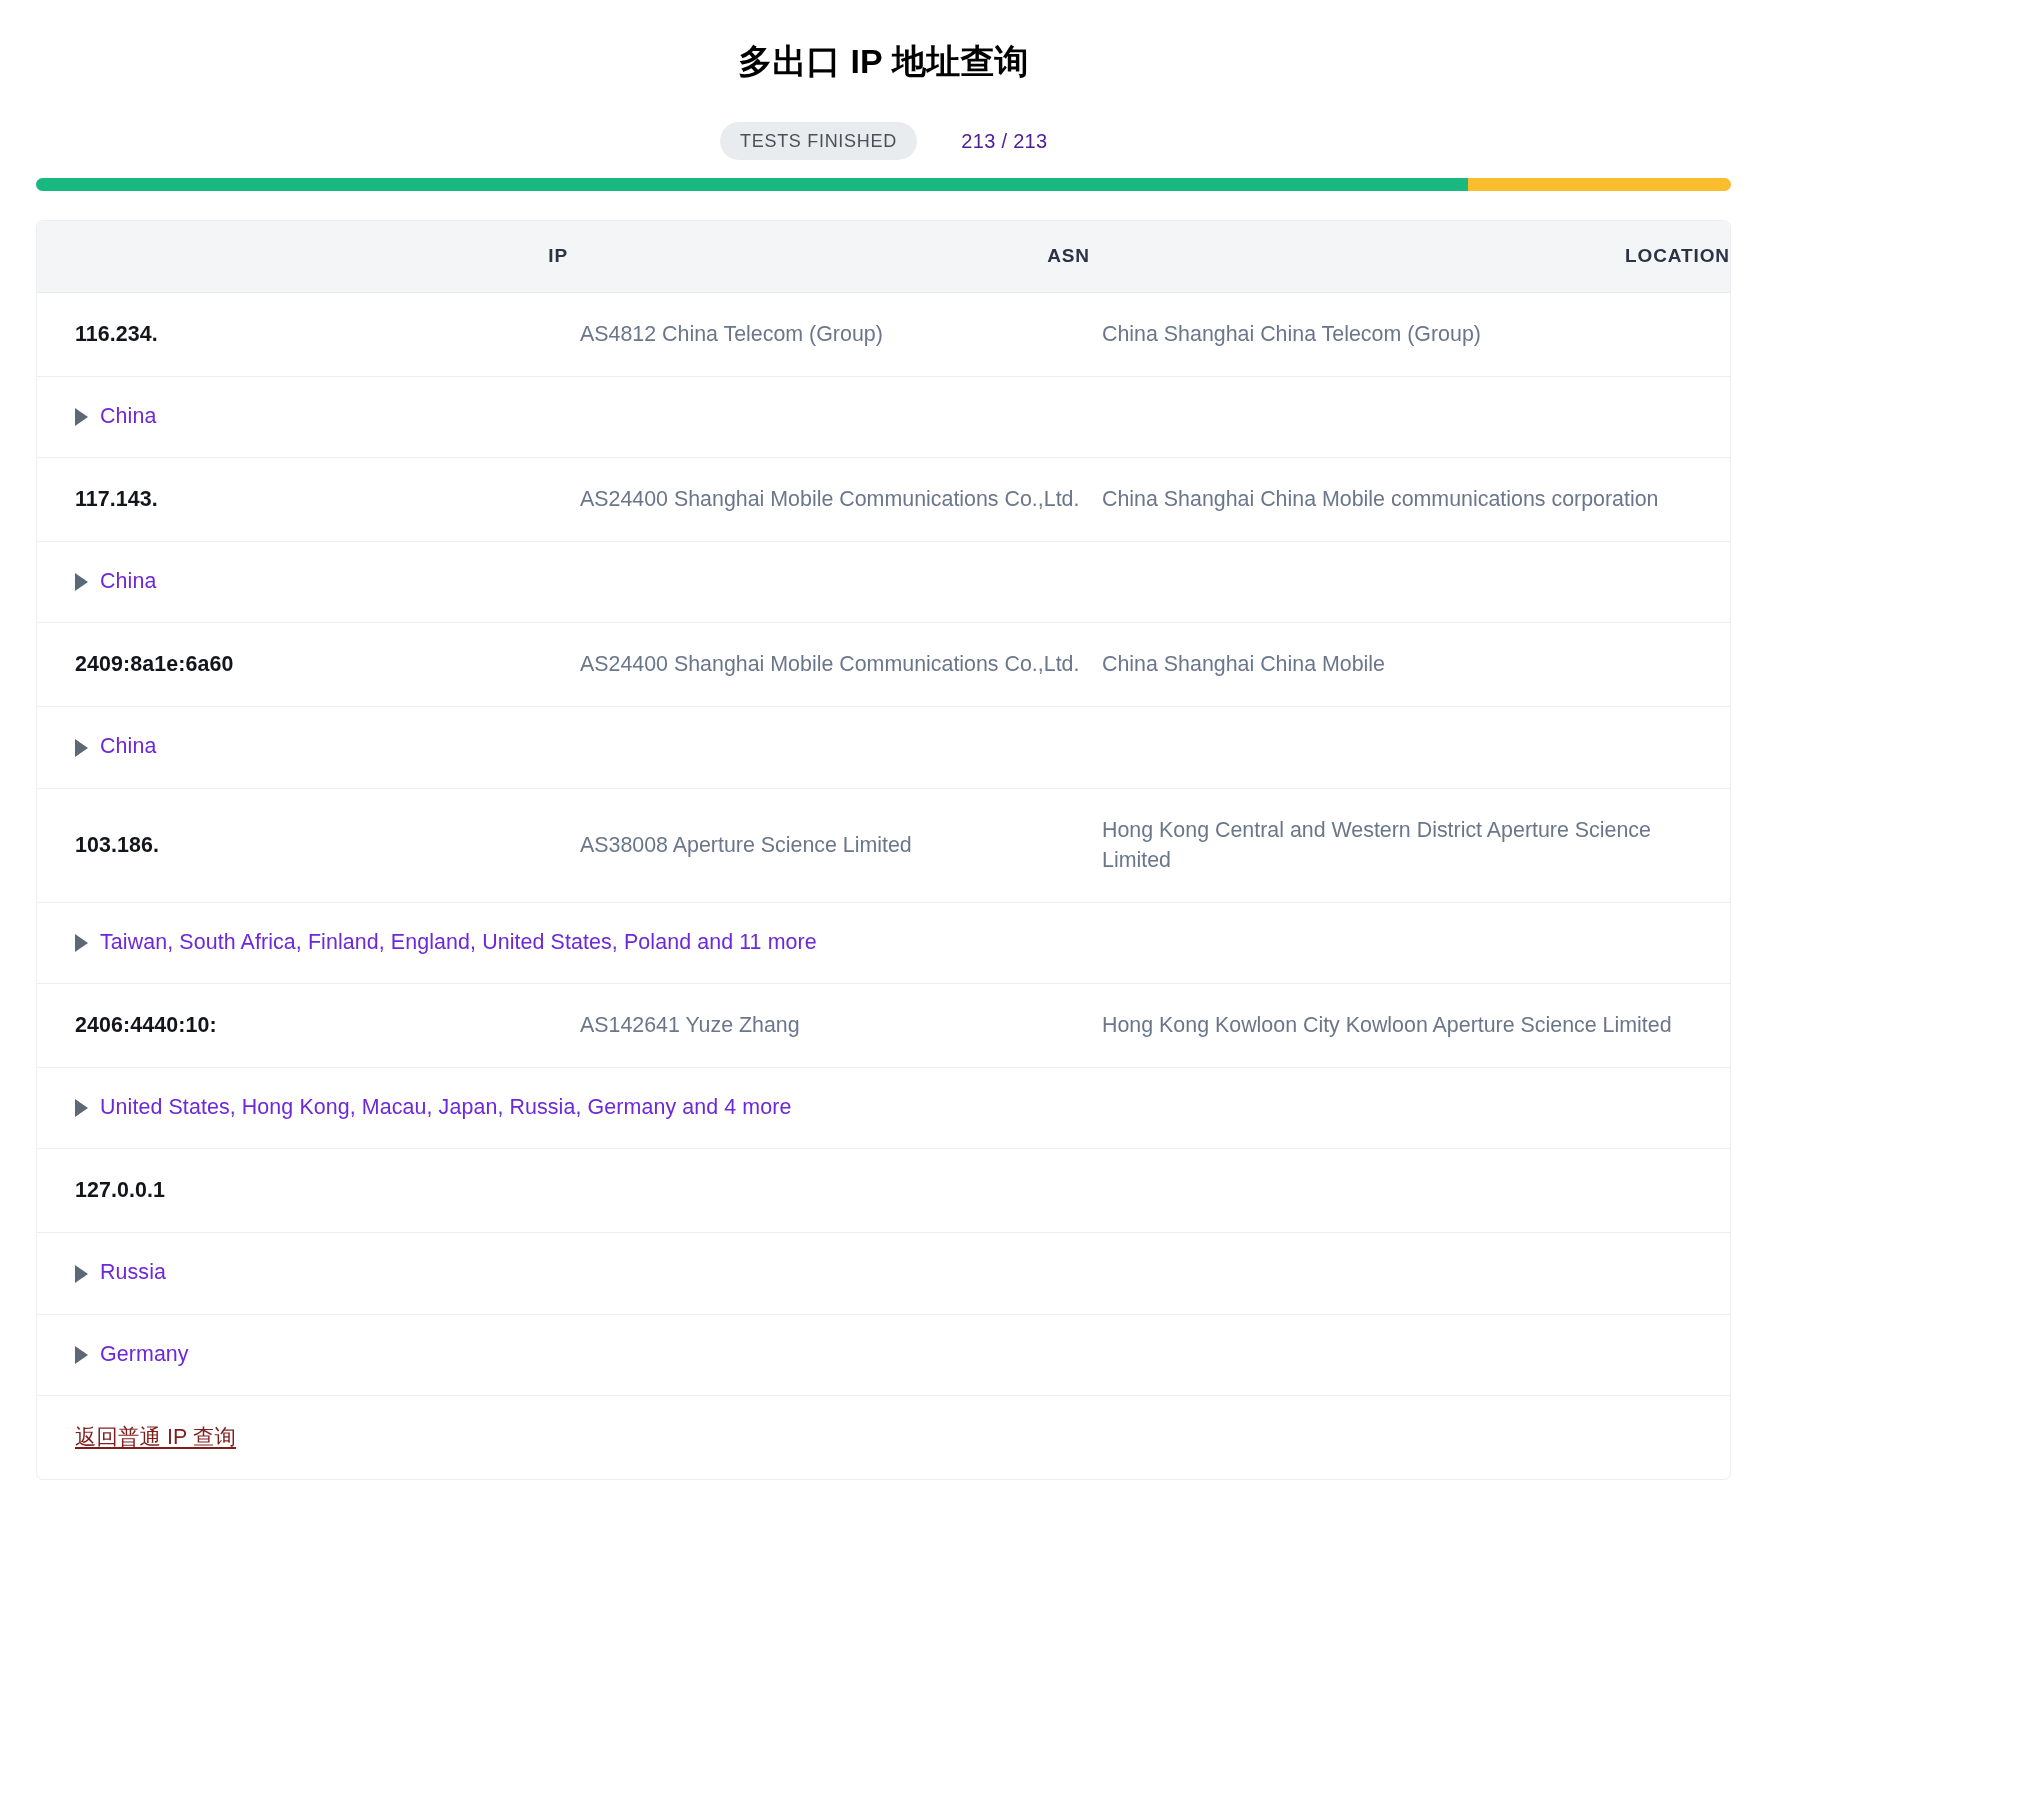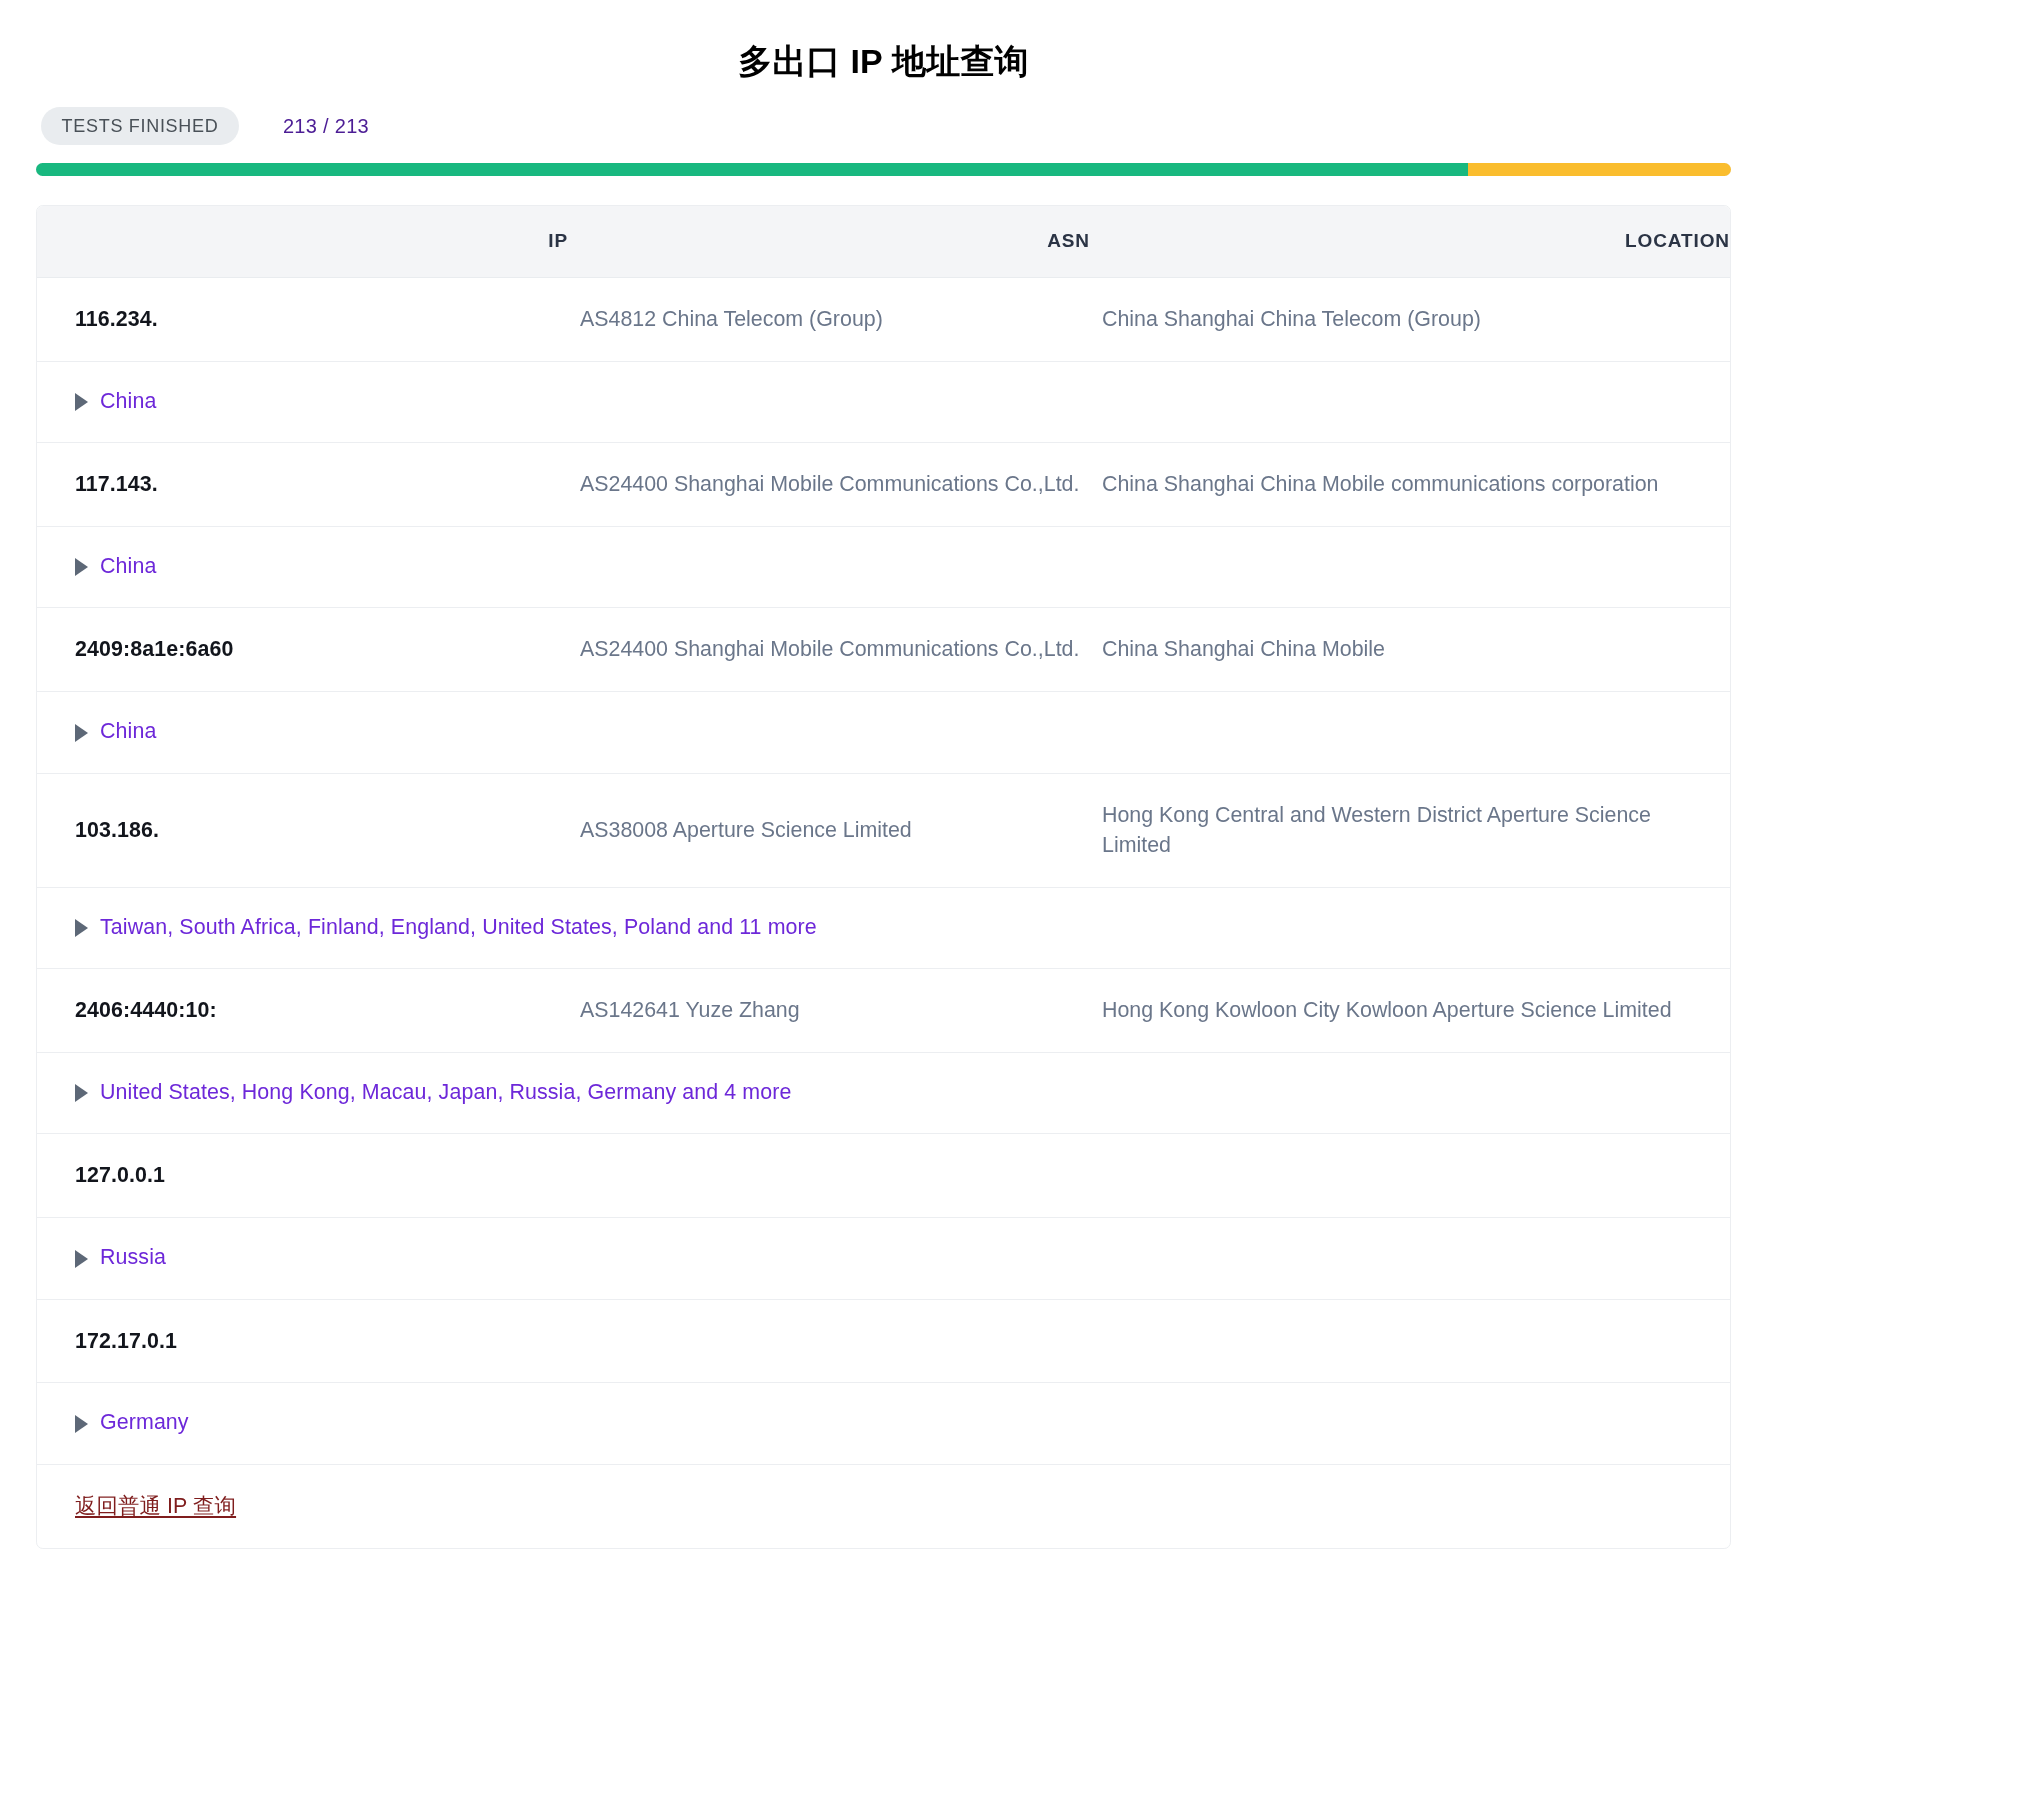--- a/index.html
+++ b/index.html
@@ -39,22 +39,22 @@
   .container {
     width: 1695px;
     margin: 0 auto;
     padding: 0;
   }
 
   
   .status-row {
     display: flex;
     align-items: center;
-    justify-content: flex-start;
-    margin-top: 24px;
+    justify-content: center;
+    margin-top: 39px;
     padding: 0 3.4px 0 5.1px;
     gap: 44px;
   }
 
   .status-badge {
     display: inline-block;
     background: #e9ecef;
     color: #495057;
     font-size: 18px;
     letter-spacing: 0.7px;
@@ -288,25 +288,20 @@
               <td class="d-loc"></td>
             </tr>
             <tr class="disclosure-row">
               <td colspan="3" class="d-ip" style="font-weight: normal;">
                 <span class="disclosure">
                   <span class="tri"></span>
                   <span>Russia</span>
                 </span>
               </td>
             </tr>
-            <tr>
-              <td class="d-ip">172.17.0.1</td>
-              <td class="d-asn"></td>
-              <td class="d-loc"></td>
-            </tr>
             <tr class="disclosure-row">
               <td colspan="3" class="d-ip" style="font-weight: normal;">
                 <span class="disclosure">
                   <span class="tri"></span>
                   <span>Germany</span>
                 </span>
               </td>
             </tr>
             <tr class="footer-row last-row">
               <td colspan="3" class="d-ip" style="font-weight: normal;"><a class="back-link">返回普通 IP 查询</a></td>

